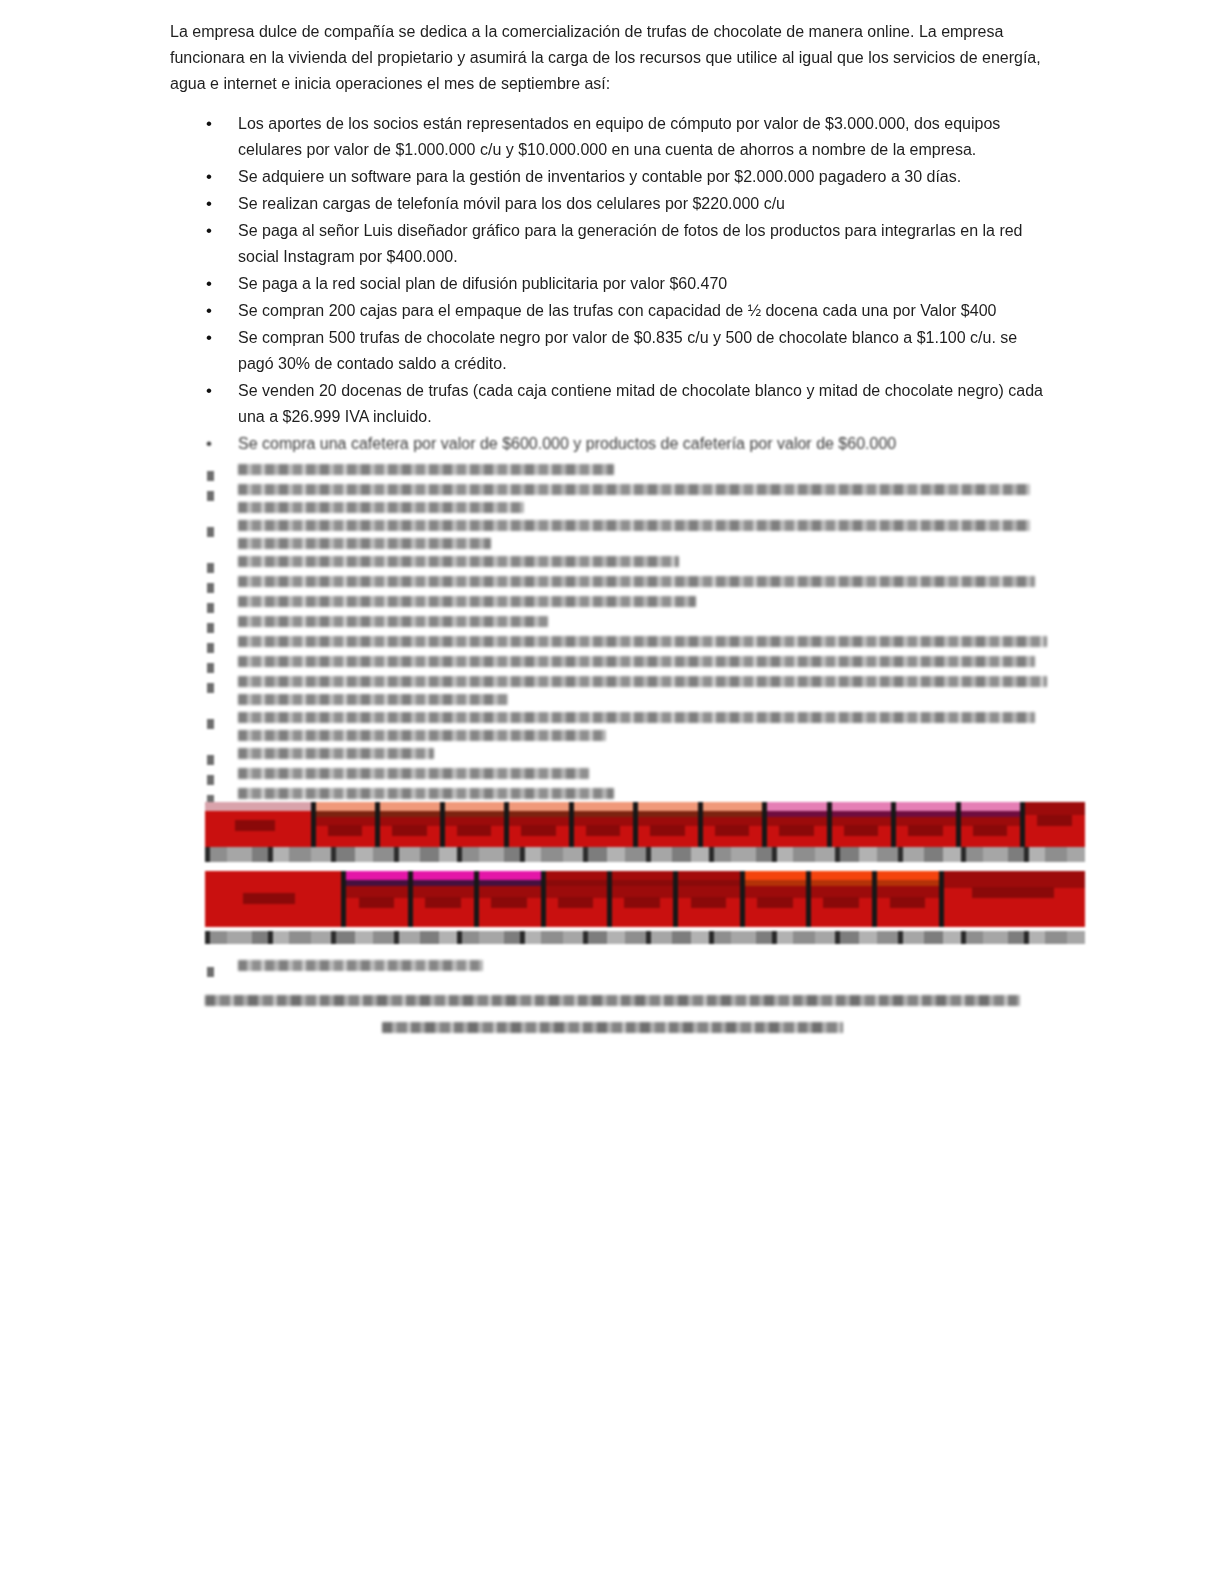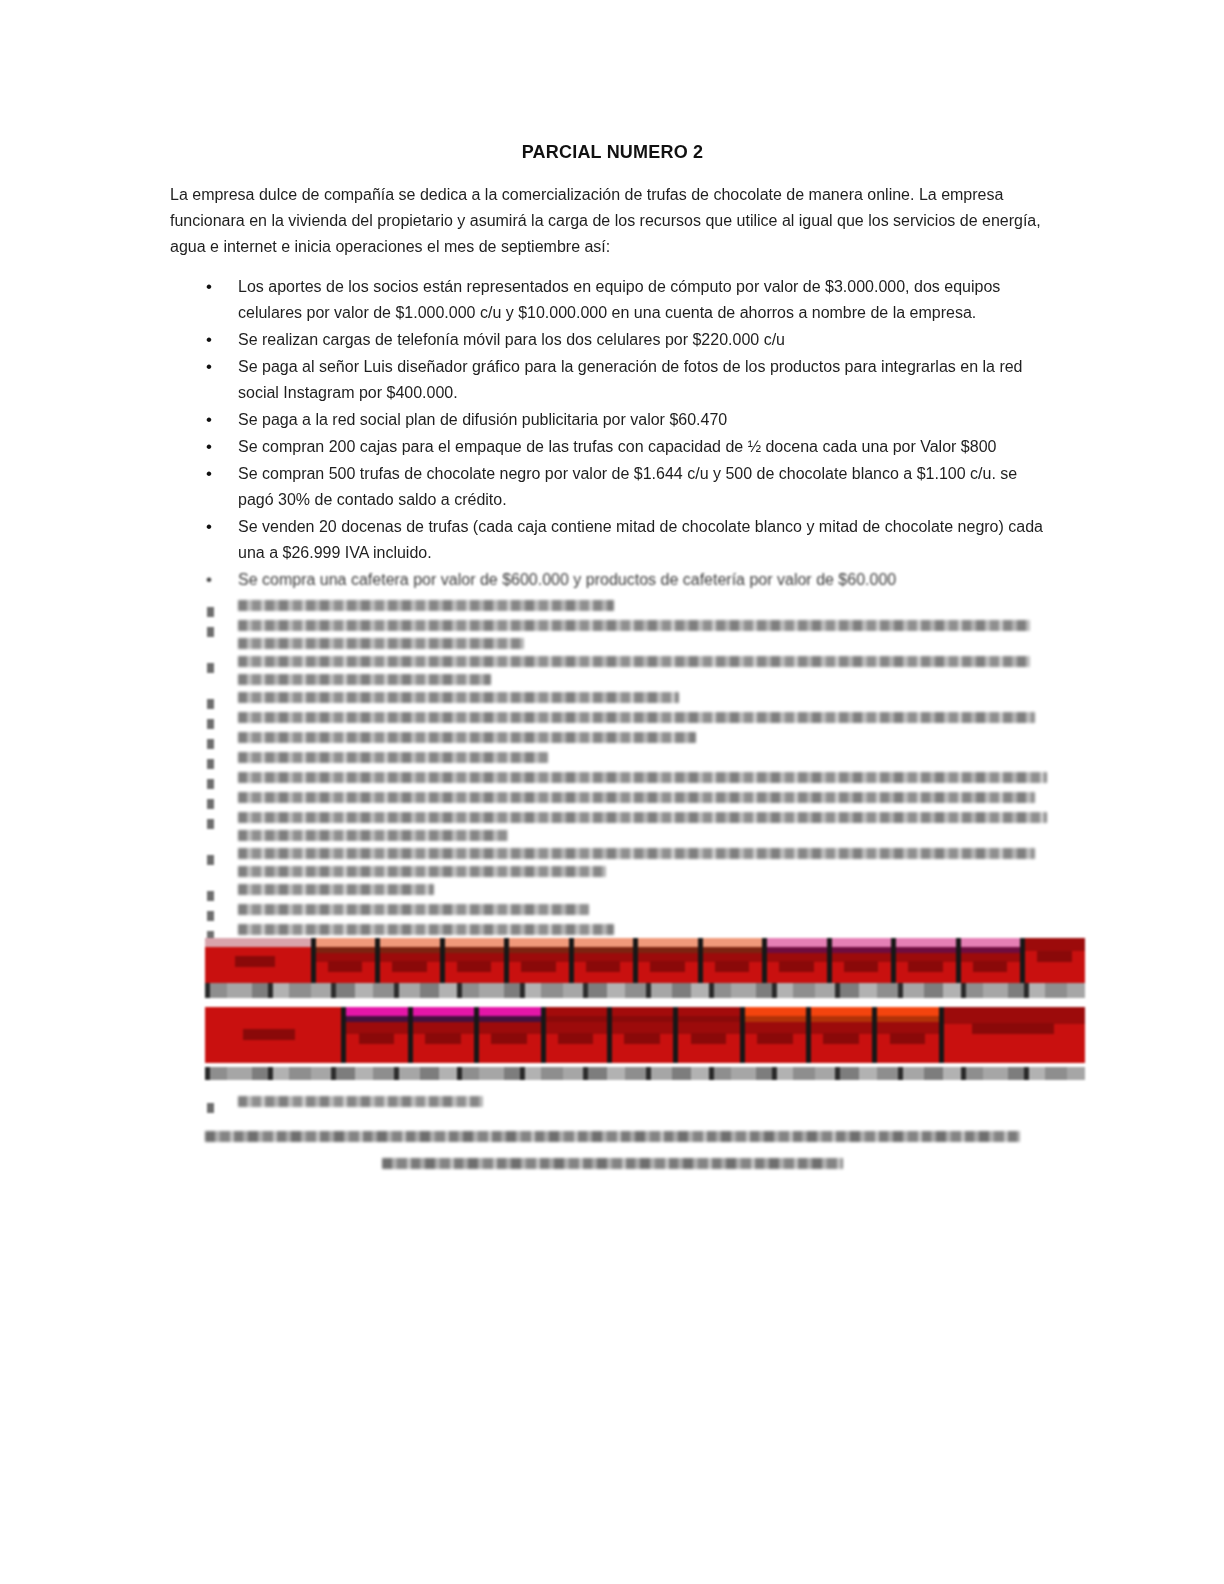--- a/index.html
+++ b/index.html
@@ -56,31 +56,31 @@
     background:repeating-linear-gradient(90deg,#6f6f6f 0 10px,#b0b0b0 10px 15px,#848484 15px 25px,#c6c6c6 25px 29px,#7a7a7a 29px 38px,#aaaaaa 38px 43px);
     filter:blur(1.7px);
   }
 </style>
 </head>
 <body>
 
 <div class="page">
   <div class="content">
 
-    <h1 class="doc-title">PARCIAL NUMERO 2</h1>
 
     <p class="intro">La empresa dulce de compañía se dedica a la comercialización de trufas de chocolate de manera online. La empresa funcionara en la vivienda del propietario y asumirá la carga de los recursos que utilice al igual que los servicios de energía, agua e internet e inicia operaciones el mes de septiembre así:</p>
 
     <ul class="tx-list" id="tx-list">
         <li class="dot">Los aportes de los socios están representados en equipo de cómputo por valor de $3.000.000, dos equipos celulares por valor de $1.000.000 c/u y $10.000.000 en una cuenta de ahorros a nombre de la empresa.</li>
+        <li class="dot">Se adquiere un software para la gestión de inventarios y contable por $2.000.000 pagadero a 30 días.</li>
         <li class="dot">Se realizan cargas de telefonía móvil para los dos celulares por $220.000 c/u</li>
         <li class="dot">Se paga al señor Luis diseñador gráfico para la generación de fotos de los productos para integrarlas en la red social Instagram por $400.000.</li>
         <li class="dot">Se paga a la red social plan de difusión publicitaria por valor $60.470</li>
-        <li class="dot">Se compran 200 cajas para el empaque de las trufas con capacidad de ½ docena cada una por Valor $800</li>
-        <li class="dot">Se compran 500 trufas de chocolate negro por valor de $1.644 c/u y 500 de chocolate blanco a $1.100 c/u. se pagó 30% de contado saldo a crédito.</li>
+        <li class="dot">Se compran 200 cajas para el empaque de las trufas con capacidad de ½ docena cada una por Valor $400</li>
+        <li class="dot">Se compran 500 trufas de chocolate negro por valor de $0.835 c/u y 500 de chocolate blanco a $1.100 c/u. se pagó 30% de contado saldo a crédito.</li>
         <li class="dot">Se venden 20 docenas de trufas (cada caja contiene mitad de chocolate blanco y mitad de chocolate negro) cada una a $26.999 IVA incluido.</li>
         <li class="dot semi">Se compra una cafetera por valor de $600.000 y productos de cafetería por valor de $60.000</li>
         <li class="red-item">
           <div class="bar" style="width: 46%;"></div>
         </li>
         <li class="red-item">
           <div class="bar" style="width: 97%;"></div>
           <div class="bar" style="width: 35%;"></div>
         </li>
         <li class="red-item">

